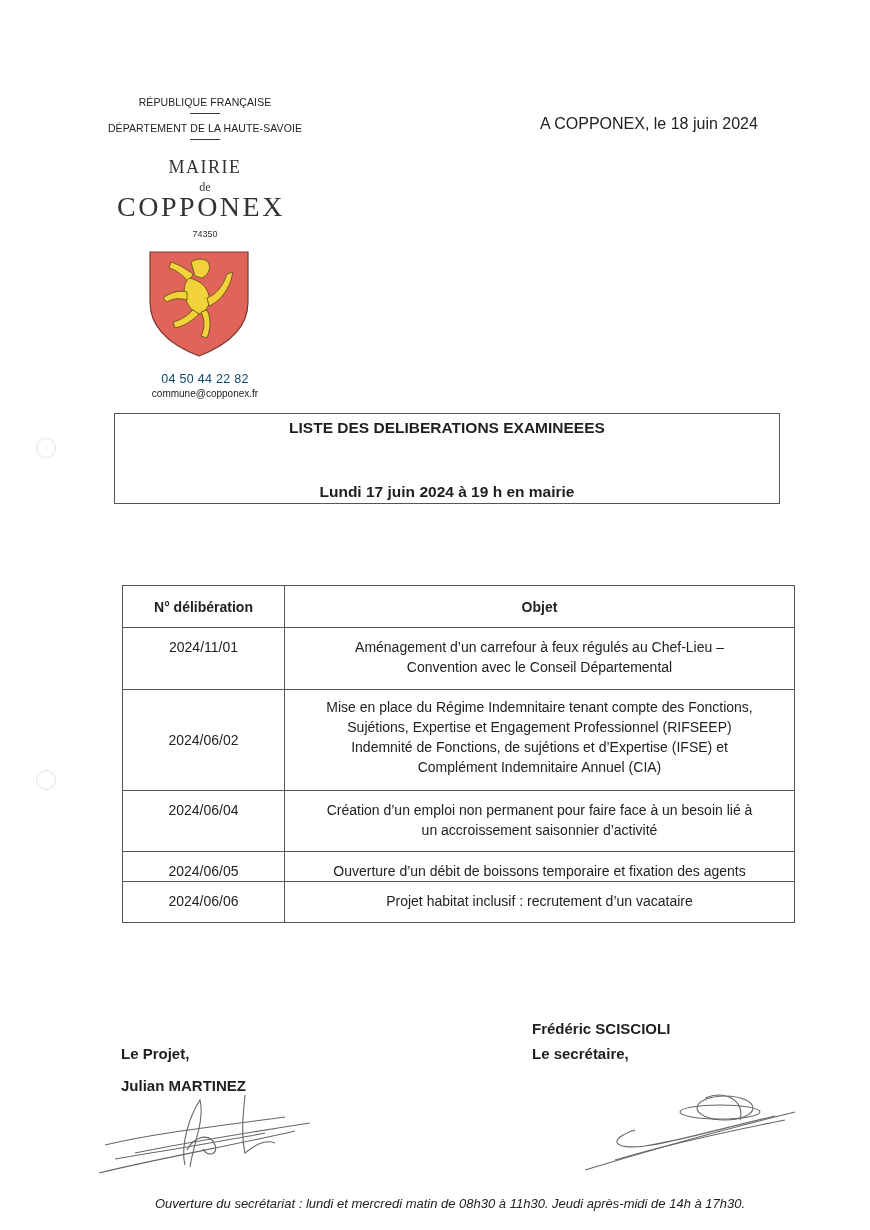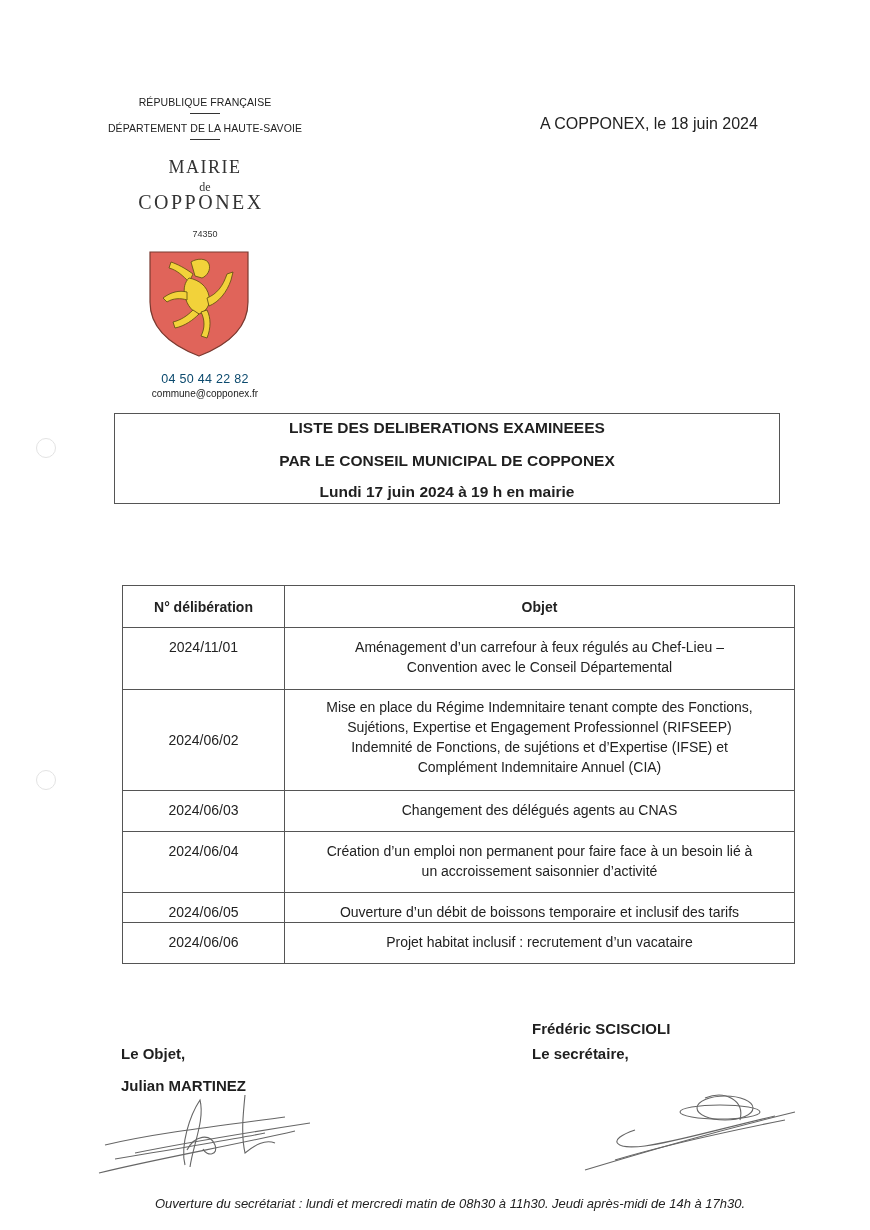--- a/index.html
+++ b/index.html
@@ -5,21 +5,21 @@
   html, body { margin: 0; padding: 0; background: #ffffff; }
   body { width: 870px; height: 1230px; position: relative; overflow: hidden;
          font-family: "Liberation Sans", sans-serif; color: #1a1a1a; }
   .abs { position: absolute; }
   .center { text-align: center; }
 
   .hdr-small { font-size: 10.5px; letter-spacing: 0.1px; color: #222; }
   .rule { position: absolute; height: 1px; background: #333; width: 30px; }
   .mairie { font-family: "Liberation Serif", serif; font-size: 18px; letter-spacing: 1.5px; color: #333; }
   .de { font-family: "Liberation Serif", serif; font-size: 12px; color: #333; }
-  .commune { font-family: "Liberation Serif", serif; font-size: 20px; letter-spacing: 2.5px; color: #333; }
+  .commune { font-family: "Liberation Serif", serif; font-size: 28px; letter-spacing: 2.5px; color: #333; }
   .zip { font-size: 9px; color: #333; }
   .phone { font-size: 12.5px; color: #0c4a6e; letter-spacing: 0.3px; }
   .email { font-size: 10px; color: #222; }
   .date { font-size: 16px; color: #222; }
 
   .titlebox { position: absolute; left: 114px; top: 413px; width: 666px; height: 91px;
               border: 1px solid #555; box-sizing: border-box; }
   .titlebox div { position: absolute; left: 0; right: 0; text-align: center; font-weight: bold;
                   font-size: 15.5px; color: #1f1f1f; }
 
@@ -74,21 +74,20 @@
   </svg>
 
   <div class="abs phone center" style="left:100px; width:210px; top:372px;">04 50 44 22 82</div>
   <div class="abs email center" style="left:100px; width:210px; top:388px;">commune@copponex.fr</div>
 </div>
 
 <div class="abs date" style="left:540px; top:115px;">A COPPONEX, le 18 juin 2024</div>
 
 <div class="titlebox">
   <div style="top:5px;">LISTE DES DELIBERATIONS EXAMINEEES</div>
-  <div style="top:38px;">PAR LE CONSEIL MUNICIPAL DE COPPONEX</div>
   <div style="top:69px;">Lundi 17 juin 2024 à 19 h en mairie</div>
 </div>
 
 <table class="delib">
   <colgroup>
       <col style="width:162px">
       <col style="width:510px">
     </colgroup>
   <thead>
     <tr>
@@ -106,49 +105,43 @@
       </tr>
       <tr style="height: 101px;">
         <td class="num-mid">2024/06/02</td>
         <td class="obj" style="padding-top: 7px;">
           <div>Mise en place du Régime Indemnitaire tenant compte des Fonctions,</div>
           <div>Sujétions, Expertise et Engagement Professionnel (RIFSEEP)</div>
           <div>Indemnité de Fonctions, de sujétions et d’Expertise (IFSE) et</div>
           <div>Complément Indemnitaire Annuel (CIA)</div>
         </td>
       </tr>
-      <tr style="height: 41px;">
-        <td class="num">2024/06/03</td>
-        <td class="obj">
-          <div>Changement des délégués agents au CNAS</div>
-        </td>
-      </tr>
       <tr style="height: 61px;">
         <td class="num">2024/06/04</td>
         <td class="obj">
           <div>Création d’un emploi non permanent pour faire face à un besoin lié à</div>
           <div>un accroissement saisonnier d’activité</div>
         </td>
       </tr>
       <tr style="height: 25px;">
         <td class="num">2024/06/05</td>
         <td class="obj">
-          <div>Ouverture d’un débit de boissons temporaire et inclusif des tarifs</div>
+          <div>Ouverture d’un débit de boissons temporaire et fixation des agents</div>
         </td>
       </tr>
       <tr style="height: 41px;">
         <td class="num">2024/06/06</td>
         <td class="obj">
           <div>Projet habitat inclusif : recrutement d’un vacataire</div>
         </td>
       </tr>
     </tbody>
 </table>
 
-<div class="abs sig-label" style="left:121px; top:1045px;">Le Objet,</div>
+<div class="abs sig-label" style="left:121px; top:1045px;">Le Projet,</div>
 <div class="abs sig-label" style="left:121px; top:1077px;">Julian MARTINEZ</div>
 <svg class="abs" style="left:95px; top:1095px;" width="230" height="80" viewBox="0 0 230 80">
   <g fill="none" stroke="#666" stroke-width="1.1">
     <path d="M10 50 C60 38 130 30 190 22"></path>
     <path d="M4 78 C60 64 140 50 200 36"></path>
     <path d="M20 64 C80 54 150 42 170 38"></path>
     <path d="M90 70 C85 50 95 20 105 5 C110 25 98 50 95 72"></path>
     <path d="M92 55 C100 40 115 38 120 50 C124 60 112 62 108 54"></path>
     <path d="M150 0 C148 20 146 40 150 58 C160 50 170 44 180 48"></path>
     <path d="M40 58 C90 48 150 38 215 28"></path>

